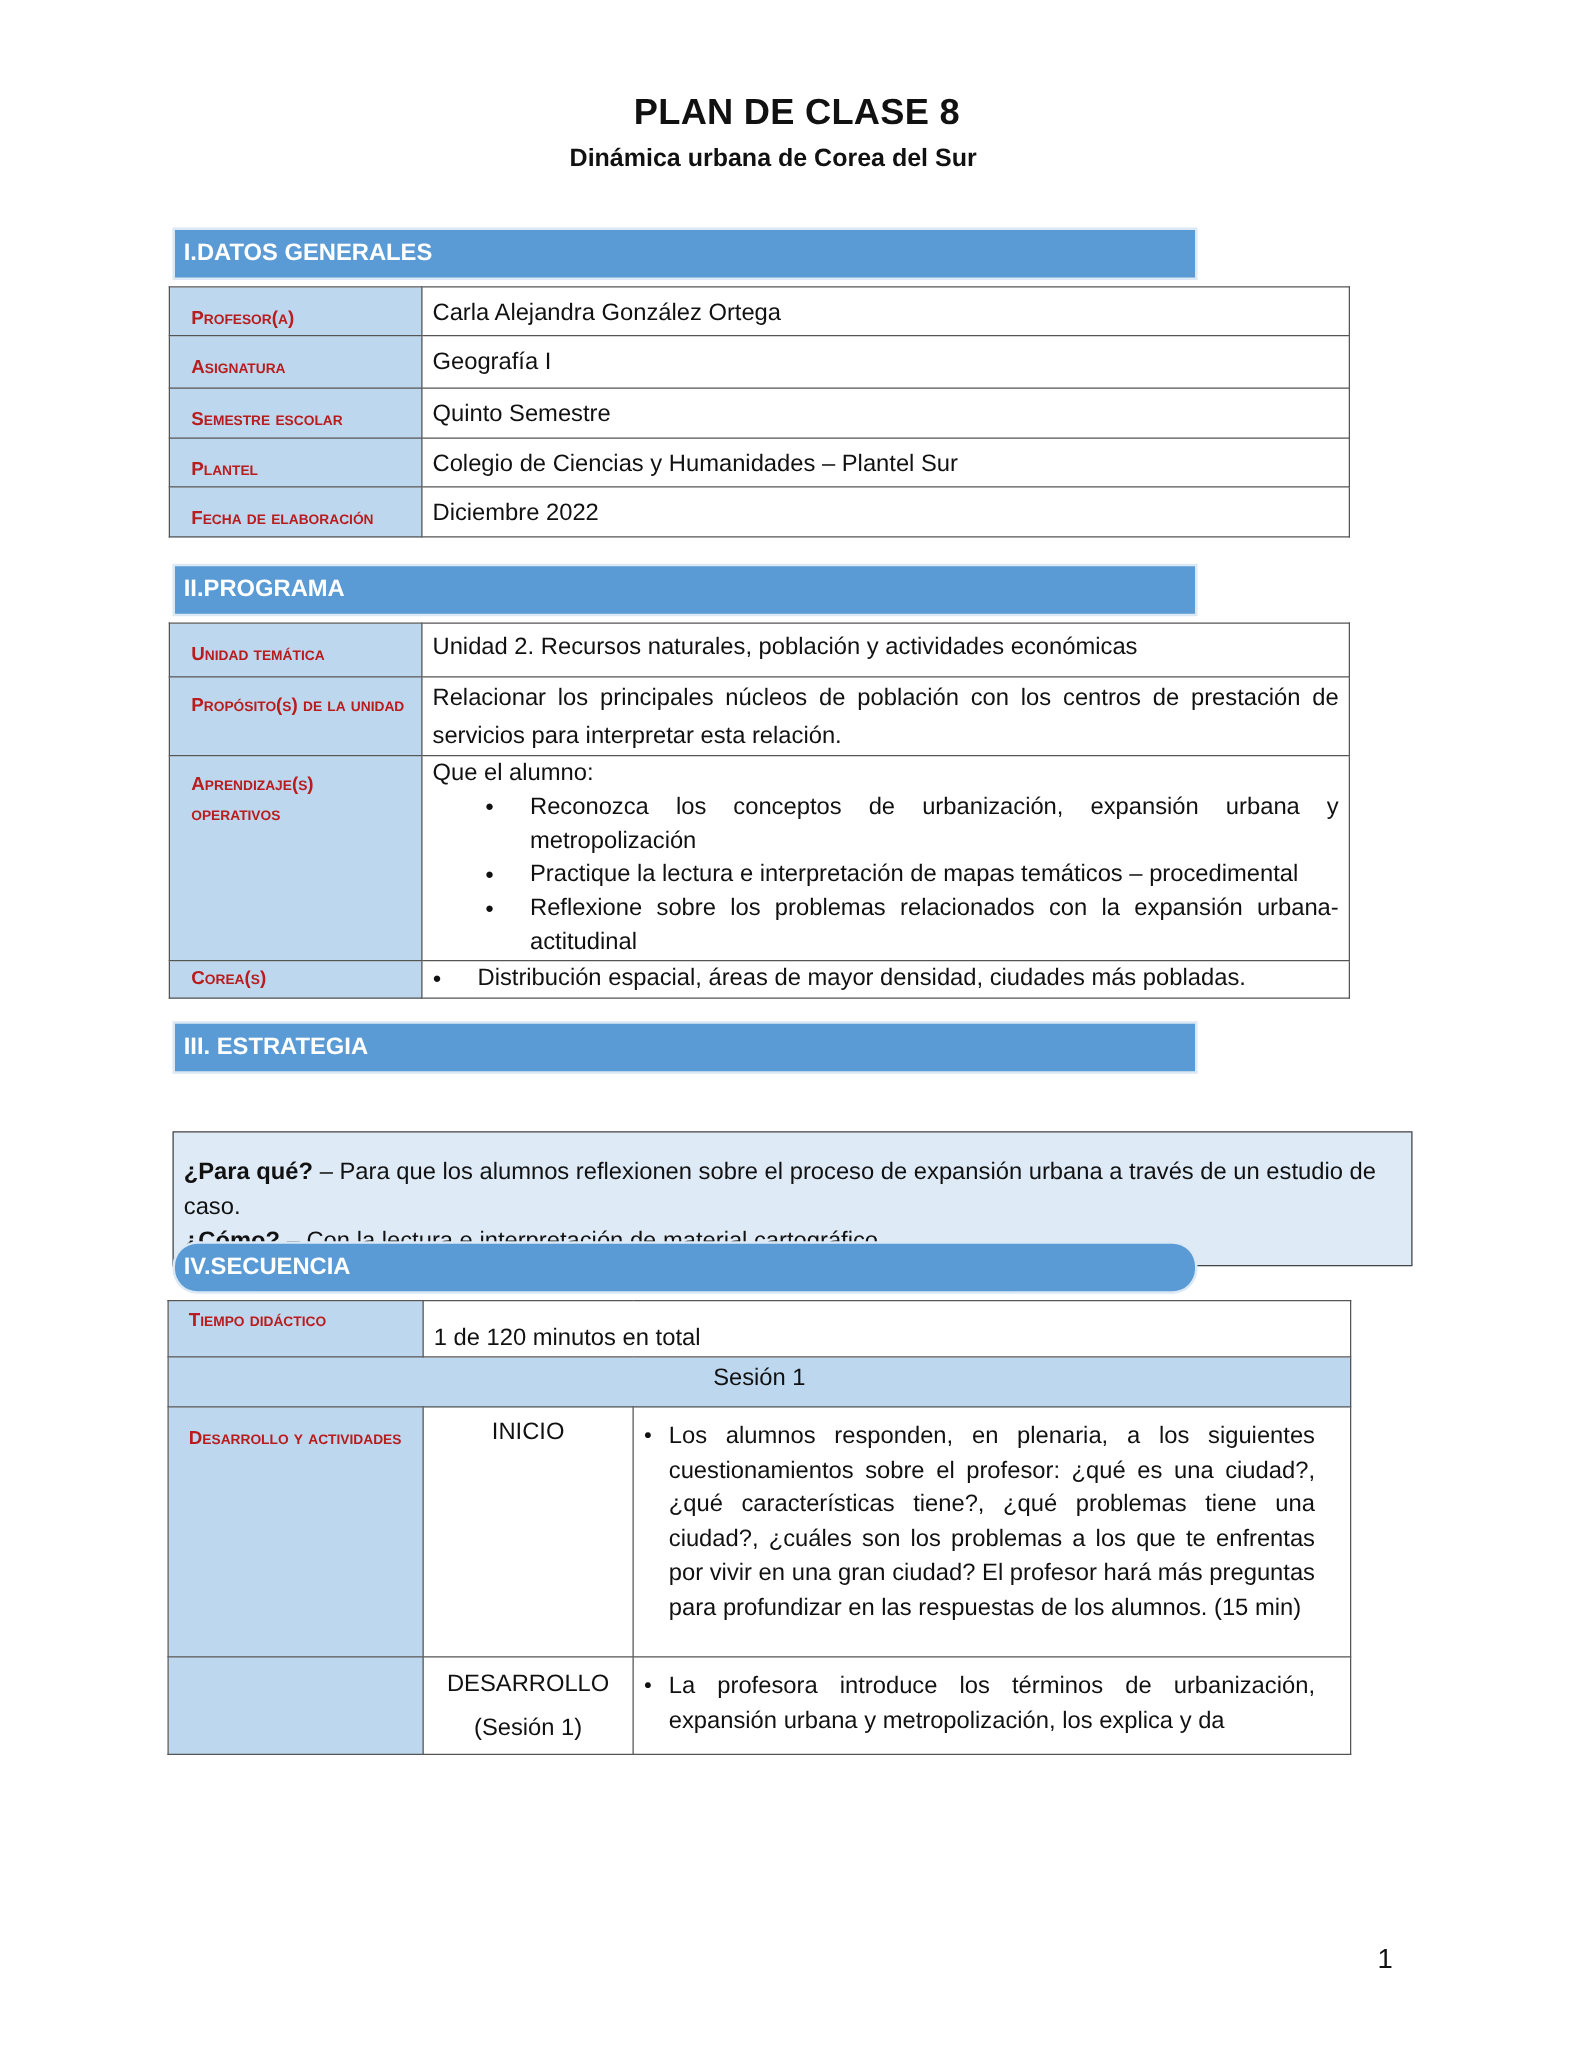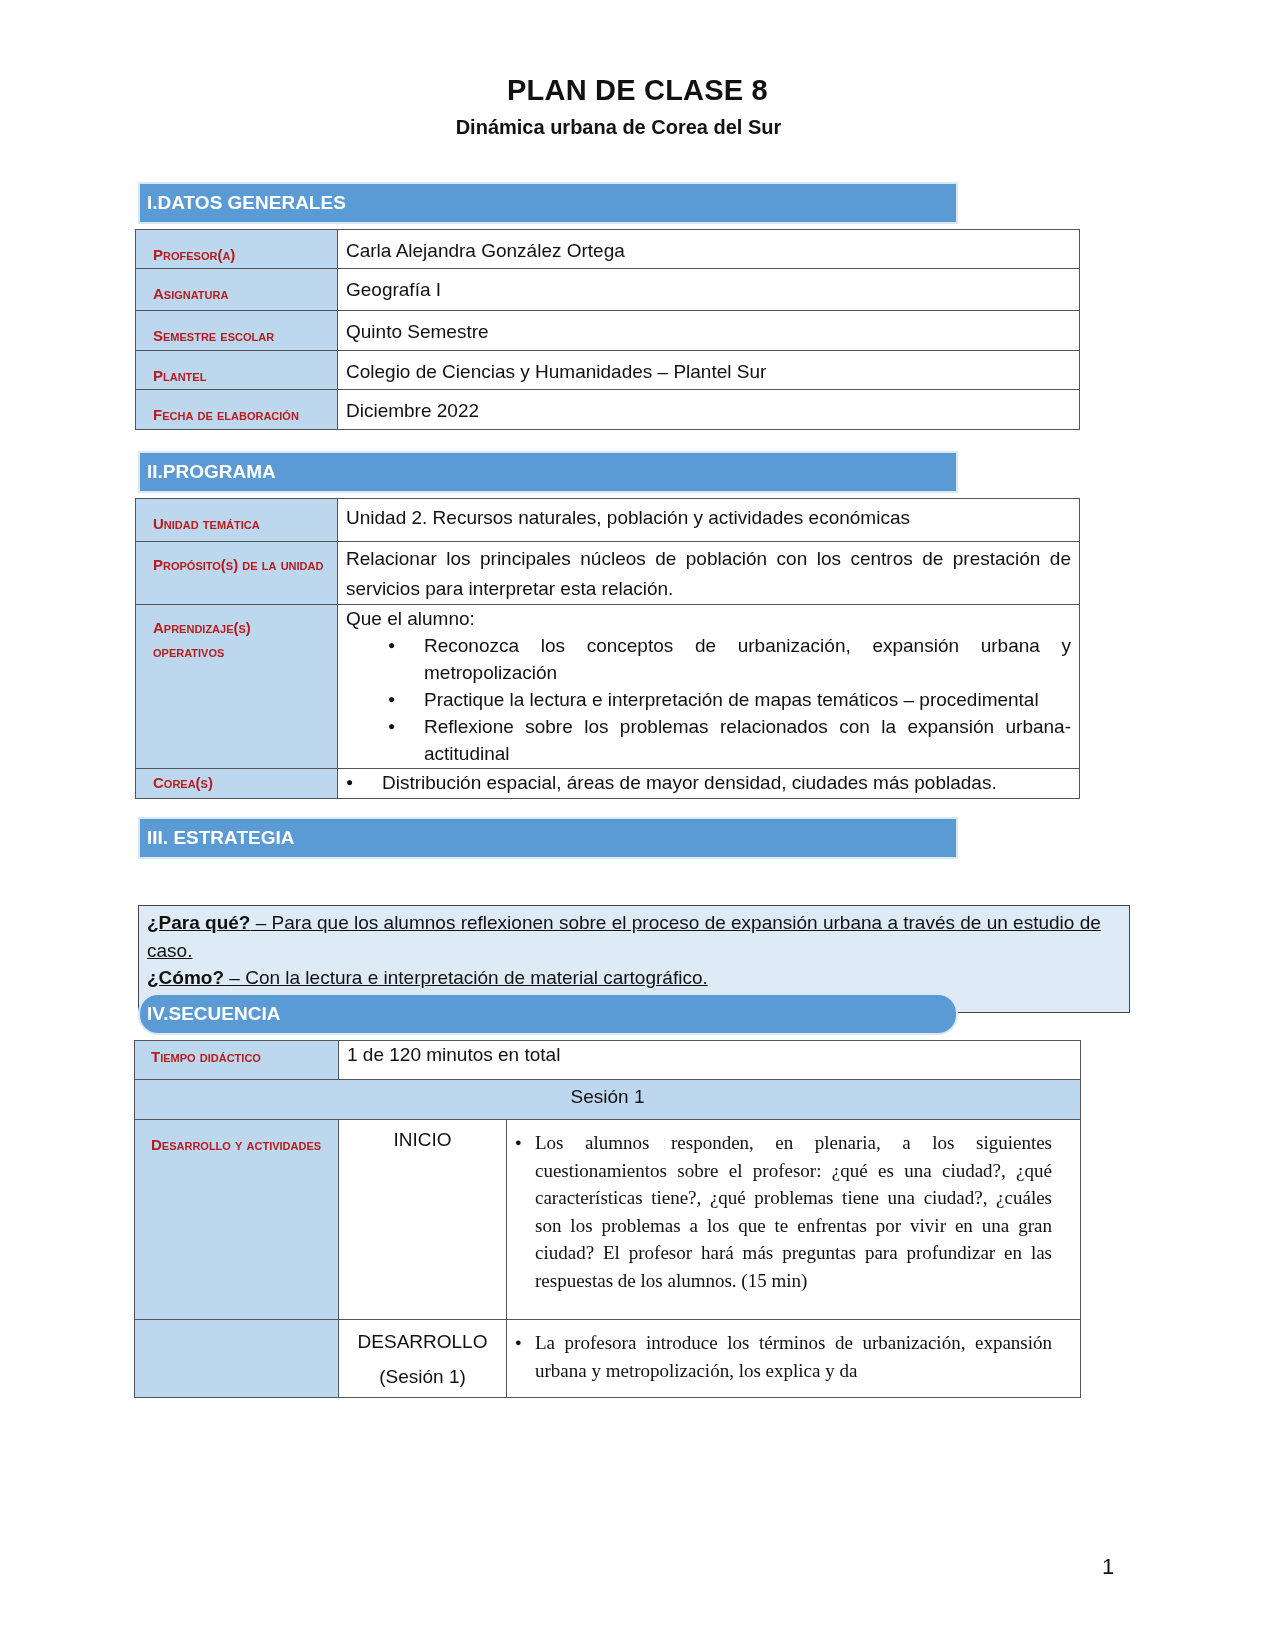--- a/index.html
+++ b/index.html
@@ -42,27 +42,27 @@
   td.val { padding: 7px 8px 0 8px; line-height: 28px; background: #fff; }
   .just { text-align: justify; }
   ul.bul { margin: 0; padding: 0 0 0 78px; list-style: none; }
   ul.bul li { position: relative; line-height: 27px; text-align: justify; }
   ul.bul li::before {
     content: "\25CF"; position: absolute; left: -36px; top: 0; font-size: 12px;
   }
   .strategy {
     position: absolute; left: 138px; width: 992px; top: 905px; height: 108px;
     background: #deeaf6; border: 1.5px solid #444; box-sizing: border-box;
-    padding: 3px 8px; font-size: 19px; line-height: 27.5px; text-decoration: underline;
+    padding: 18px 8px; font-size: 19px; line-height: 27.5px;
   }
   .strategy b { font-weight: bold; }
   .session-row td { background: #bdd7ee; text-align: center; padding-top: 8px; }
   .stage { text-align: center; padding-top: 9px !important; line-height: 38px !important; }
   .act { padding: 9px 28px 0 8px !important; line-height: 27.5px !important; }
-  .act .item { position: relative; padding-left: 20px; text-align: justify; font-family: Liberation Serif, serif; }
+  .act .item { position: relative; padding-left: 20px; text-align: justify; }
   .act .item::before { content: "\25CF"; position: absolute; left: 0; top: 0; font-size: 11px; }
   .page-num { position: absolute; left: 1102px; top: 1554px; font-size: 22px; }
 </style>
 </head>
 <body>
 
 <div class="title">PLAN DE CLASE 8</div>
 <div class="subtitle">Dinámica urbana de Corea del Sur</div>
 
 <div class="section-header" style="top:184px;">I.DATOS GENERALES</div>
@@ -142,21 +142,21 @@
 <div class="section-header" style="top:995px;border-radius:18px;">IV.SECUENCIA</div>
 <table class="grid" style="left:134px; top:1040px; width:946px;">
   <colgroup>
       <col style="width:204px">
       <col style="width:168px">
       <col style="width:574px">
     </colgroup>
   <tbody>
       <tr style="height:39px">
     <td class="lbl" style="padding-top:4px; padding-left:16px">Tiempo didáctico</td>
-    <td class="val" colspan="2" style="padding-top:0">1 de 120 minutos en total</td>
+    <td class="val" colspan="2" style="padding-top:16px">1 de 120 minutos en total</td>
   </tr>
   <tr class="session-row" style="height:40px">
     <td colspan="3" style="padding-top:6px">Sesión 1</td>
   </tr>
   <tr style="height:200px">
     <td class="lbl" style="padding-top:13px; padding-left:16px">Desarrollo y actividades</td>
     <td class="val stage" style="line-height:24px !important; padding-top:8px !important">
       <div>INICIO</div>
     </td>
     <td class="val act">

